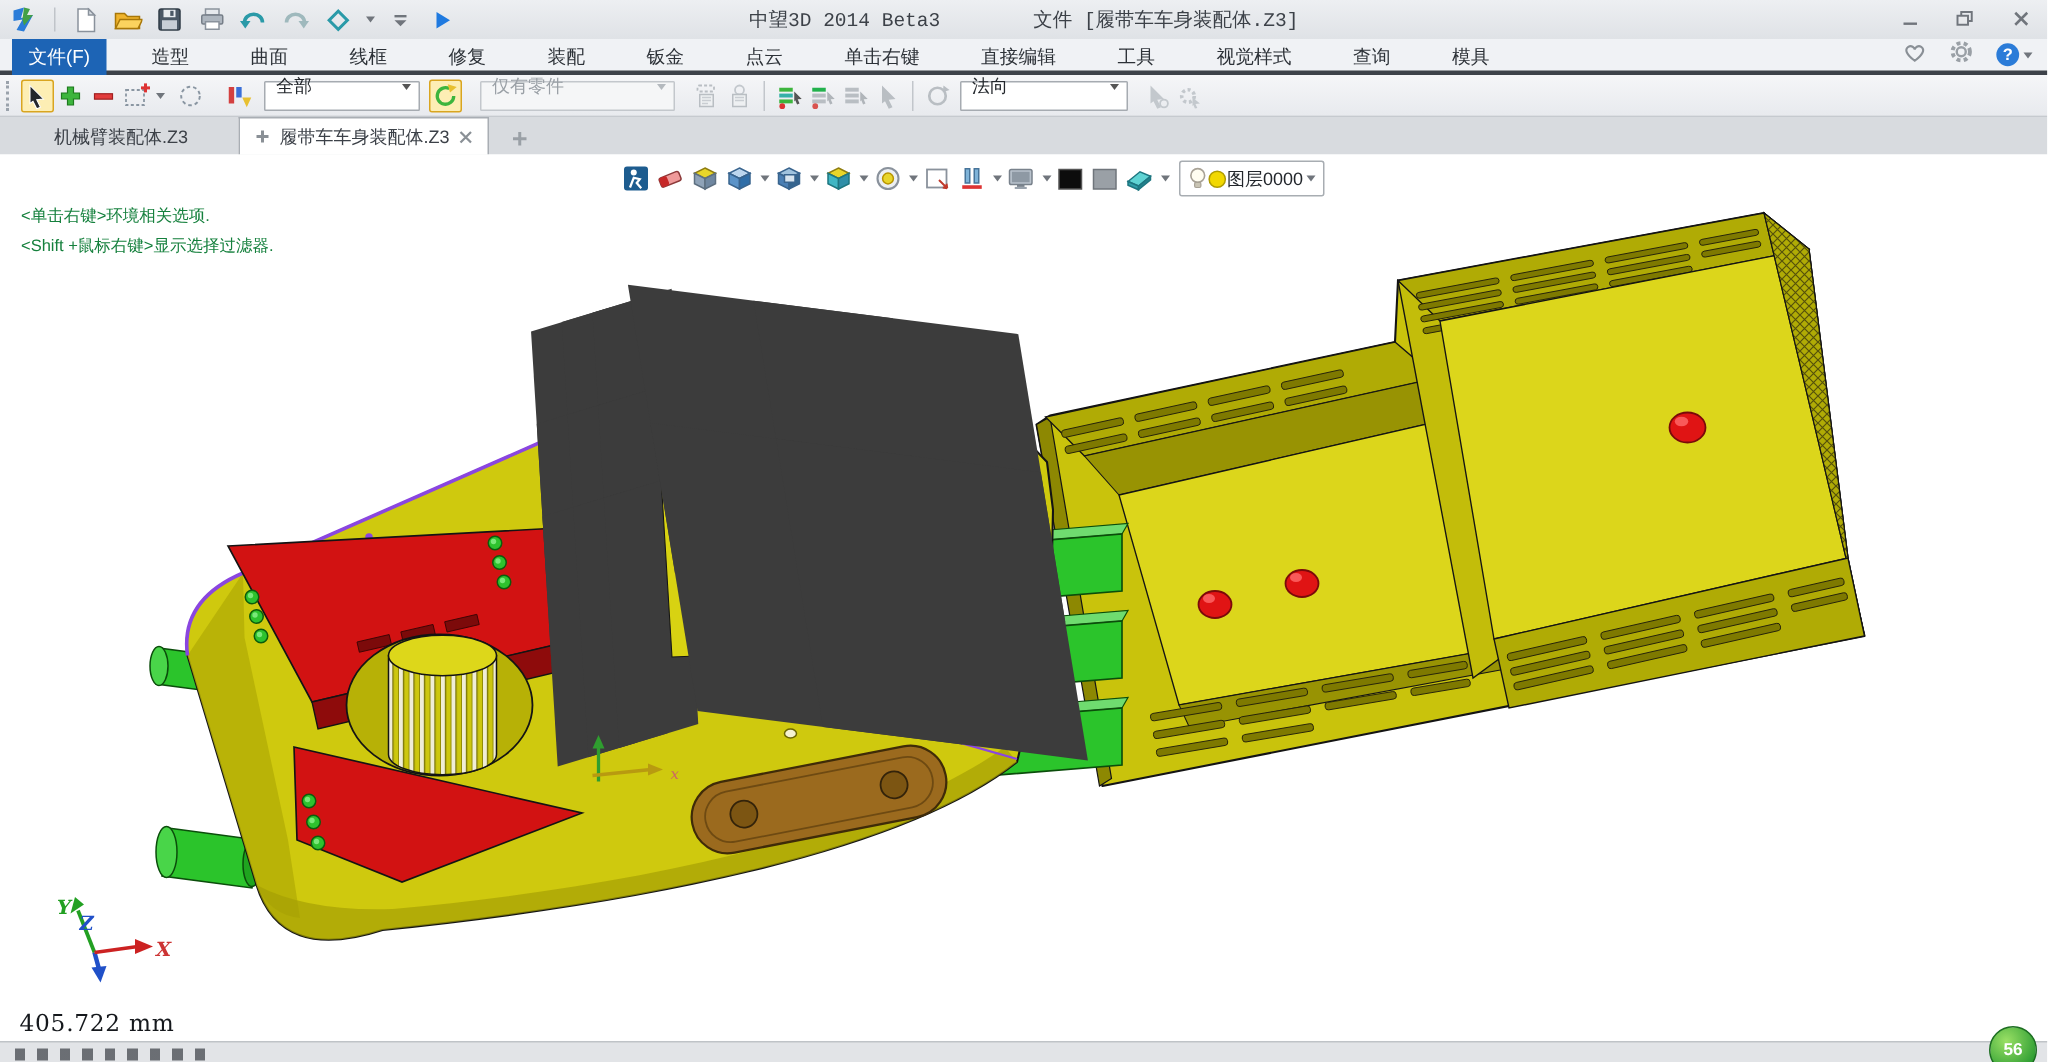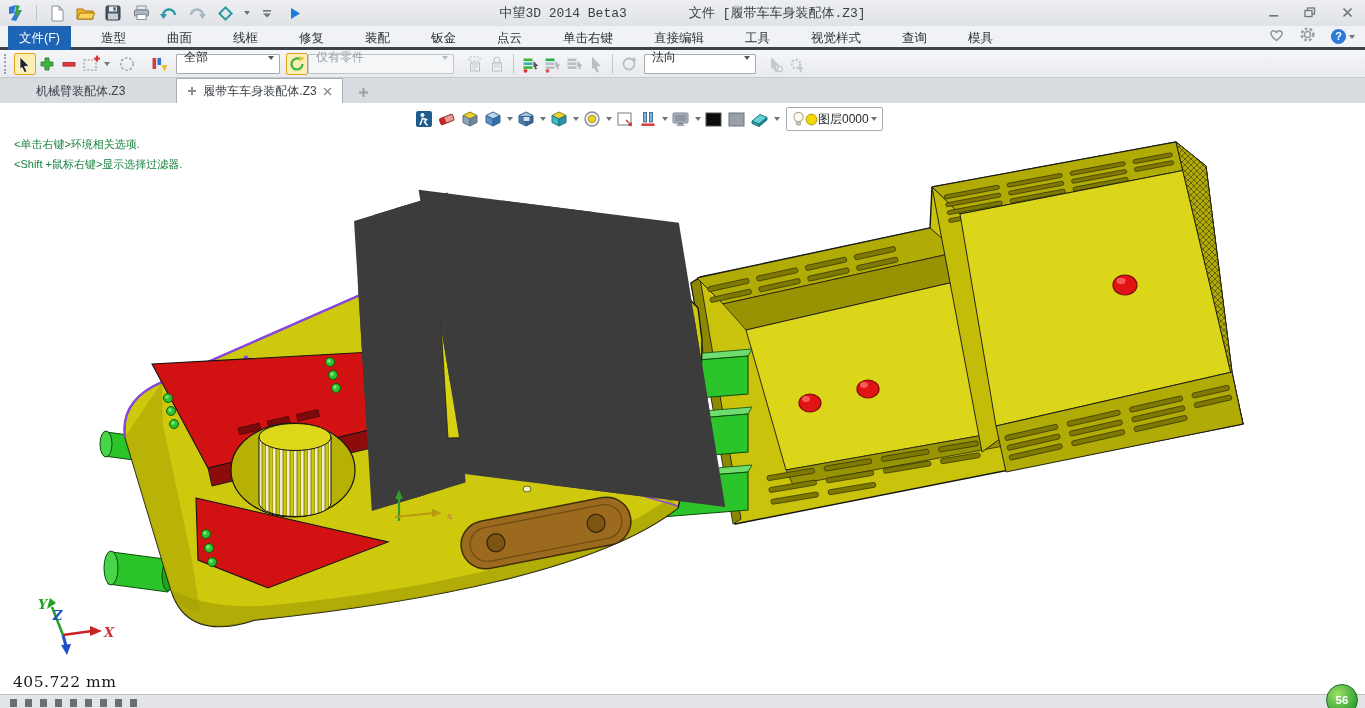--- a/index.html
+++ b/index.html
@@ -36,21 +36,21 @@
   .combo{height:20px;background:#fff;border:1px solid #a6abb1;display:flex;align-items:center;
     justify-content:space-between;font-size:12px;color:#23272c;padding:0 5px 12px 7px;box-sizing:border-box;
     border-radius:1px;flex:0 0 auto;}
   .combo.disabled{color:#9aa0a6;background:#f5f6f7;border-color:#c3c7cc;}
   .tsep{width:1px;height:20px;background:#c2c6cb;margin:0 5px;flex:0 0 auto;}
   
   .tabbar{position:absolute;left:0;top:78px;width:100%;height:25px;background:#d8dbdf;
     display:flex;align-items:flex-end;}
   .doctab{height:24px;display:flex;align-items:center;font-size:12px;color:#3c4148;padding:0 16px;}
   .doctab.inactive{margin-left:20px;}
-  .doctab.active{background:#fff;border:1px solid #a9aeb4;border-bottom:none;margin-left:35px;
+  .doctab.active{background:#fff;border:1px solid #a9aeb4;border-bottom:none;margin-left:18px;
     padding:0 10px;gap:6px;}
   .newtab{width:26px;height:22px;display:flex;align-items:center;justify-content:center;margin-left:8px;}
   
   .viewport{position:absolute;left:0;top:103px;width:1365px;height:592px;background:#fff;overflow:hidden;}
   .canvas{position:absolute;left:0;top:0;}
   .hint{position:absolute;left:14px;top:31px;font-size:11px;color:#15803d;line-height:20px;z-index:3;}
   .floatbar{position:absolute;left:413px;top:3px;height:26px;display:flex;align-items:center;gap:2px;z-index:4;}
   .fic{width:21px;height:22px;display:flex;align-items:center;justify-content:center;flex:0 0 auto;}
   .layerbox{height:22px;display:flex;align-items:center;gap:0;background:#fff;
     border:1px solid #a8adb2;border-radius:2px;padding:0 5px;margin-left:4px;}
@@ -241,21 +241,21 @@
     <div class="combo" style="width:104px;margin-left:6px">
       <span>全部</span>
         <span class="caret" style="border-top-color:#555"></span>
     </div>
     <span class="ic active" style="margin-left:6px">
       <svg width="18" height="18" viewBox="0 0 18 18">
           <path d="M14.5,9 a5.5,5.5 0 1 1 -3,-4.9" fill="none" stroke="#3db53d" stroke-width="2.2"></path>
           <polygon points="10.5,1.2 16.5,3 12,6.6" fill="#e8c030"></polygon>
         </svg>
     </span>
-    <div class="combo disabled" style="width:146px;margin-left:0">
+    <div class="combo disabled" style="width:130px;margin-left:12px">
       <span>仅有零件</span>
         <span class="caret" style="border-top-color:#b4b9be"></span>
     </div>
     <span class="ic" style="margin-left:10px">
       <svg width="18" height="18" viewBox="0 0 18 18">
           <rect x="3" y="2" width="11" height="4" rx="1" fill="none" stroke="#b9bec3" stroke-width="1.2" stroke-dasharray="2,1.4"></rect>
           <rect x="4.5" y="8" width="9" height="8" fill="#eef0f2" stroke="#b9bec3"></rect>
           <path d="M6,10 h6 M6,12 h6 M6,14 h4" stroke="#c9cdd2"></path>
         </svg>
     </span>

